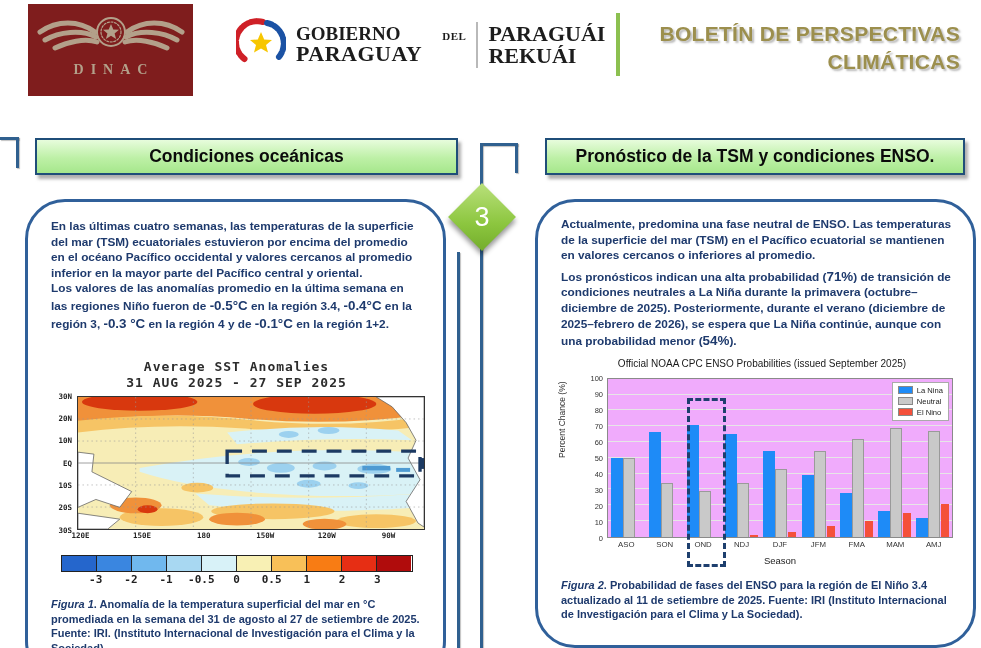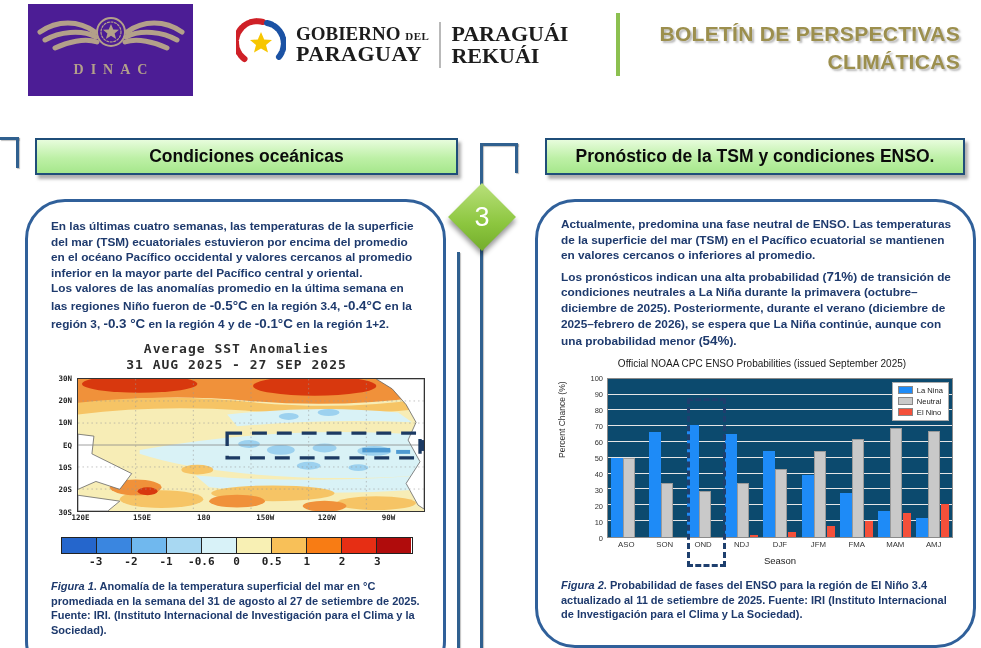--- a/index.html
+++ b/index.html
@@ -1,27 +1,27 @@
 <!DOCTYPE html>
 <html><head>
 <meta charset="utf-8">
 <style>
   html,body{margin:0;padding:0;background:#fff;}
   .page{position:relative;width:981px;height:648px;background:#ffffff;overflow:hidden;
         font-family:"Liberation Sans",sans-serif;}
 
   
-  .dinac-box{position:absolute;left:28px;top:4px;width:165px;height:92px;background:#4c1d95;
+  .dinac-box{position:absolute;left:28px;top:4px;width:165px;height:92px;background:#7f1d1d;
              display:flex;flex-direction:column;align-items:center;justify-content:flex-start;padding-top:6px;box-sizing:border-box;}
   .dinac-name{font-family:"Liberation Serif",serif;font-weight:700;font-size:14px;letter-spacing:7px;
               color:#b3a08a;margin-top:-4px;text-indent:7px;}
   .gov-logo{position:absolute;left:236px;top:14px;height:62px;display:flex;align-items:center;gap:10px;}
   .gov-text1{font-family:"Liberation Serif",serif;font-weight:700;color:#1c1c1c;line-height:1.02;}
   .gov-text1 .l1{font-size:19px;}
-  .gov-text1 .l1 .small{font-size:11px;letter-spacing:.5px;}
+  .gov-text1 .l1 .small{font-size:11px;letter-spacing:.5px;margin-left:37px;}
   .gov-text1 .l2{font-size:22px;letter-spacing:.5px;}
   .gov-div{width:2px;height:46px;background:#b9b9b9;}
   .gov-text2{font-family:"Liberation Serif",serif;font-weight:700;color:#1c1c1c;line-height:1.02;font-size:22px;}
   .green-bar{position:absolute;left:616px;top:13px;width:4px;height:63px;background:#8cc050;}
   .bulletin-title{position:absolute;left:630px;top:20px;width:330px;text-align:right;
                   font-weight:800;font-size:21px;line-height:1.35;color:#9c8f4d;letter-spacing:.3px;
                   text-shadow:2px 2px 2px rgba(130,130,130,.55);}
 
   
   .decor{position:absolute;background:#30608f;box-shadow:1px 1px 1px rgba(100,100,100,.4);}
@@ -74,21 +74,21 @@
                   font-weight:700;font-size:11px;color:#222;}
 
   
   .chart{width:402px;margin:8px auto 0;}
   .chart-title{text-align:center;font-size:10px;color:#1a1a1a;}
   .chart-sub{text-align:center;font-size:7.6px;color:#444;margin-top:1px;}
   .chart-area{position:relative;height:196px;margin-top:3px;}
   .ylabel{position:absolute;left:-4px;top:86px;transform:rotate(-90deg);transform-origin:left top;
           font-size:8.5px;color:#333;white-space:nowrap;}
   .plot{position:absolute;left:46px;right:10px;top:6px;bottom:30px;border:1px solid #8a8a8a;
-        background:#0c4a6e;box-sizing:border-box;}
+        background:#f0abfc;box-sizing:border-box;}
   .gridline{position:absolute;left:0;right:0;height:1px;background:#e6e6e6;}
   .yticks{position:absolute;left:24px;width:20px;top:6px;bottom:30px;}
   .yticks span{position:absolute;right:2px;font-size:7.5px;color:#333;transform:translateY(50%);}
   .groups{position:absolute;left:0;right:0;top:0;bottom:0;display:flex;}
   .group{flex:1;display:flex;align-items:flex-end;justify-content:center;}
   .bar{width:12px;}
   .bar.s1{border:1px solid #9a9a9a;border-bottom:none;box-sizing:border-box;}
   .bar.s2{width:8px;margin-left:1px;}
   .xticks{position:absolute;left:46px;right:10px;bottom:17px;height:11px;display:flex;}
   .xticks span{flex:1;text-align:center;font-size:7.8px;color:#333;}
@@ -163,21 +163,21 @@
   <div class="section-title st-left">Condiciones oceánicas</div>
   <div class="section-title st-right">Pronóstico de la TSM y condiciones ENSO.</div>
 
   <div class="diamond"></div>
   <div class="diamond-num">3</div>
 
   <div class="card card-left">
     <div class="body-text">En las últimas cuatro semanas, las temperaturas de la superficie del mar (TSM) ecuatoriales estuvieron por encima del promedio en el océano Pacífico occidental y valores cercanos al promedio inferior en la mayor parte del Pacífico central y oriental.</div>
     <div class="body-text"><span>Los valores de las anomalías promedio en la última semana en las regiones Niño fueron de </span><span class="seg-b">-0.5°C</span><span> en la región 3.4, </span><span class="seg-b">-0.4°C</span><span> en la región 3, </span><span class="seg-b">-0.3 °C</span><span> en la región 4 y de </span><span class="seg-b">-0.1°C</span><span> en la región 1+2.</span></div>
 
-    <div style="margin-top:9px;">
+    <div style="margin-top:27px;">
       <div class="fig-title">Average SST Anomalies</div>
       <div class="fig-title">31 AUG 2025 - 27 SEP 2025</div>
 
       <div class="map-wrap">
         <div class="map-lat" id="map-lat">
             <span style="top: 0%;">30N</span>
             <span style="top: 16.6667%;">20N</span>
             <span style="top: 33.3333%;">10N</span>
             <span style="top: 50%;">EQ</span>
             <span style="top: 66.6667%;">10S</span>
@@ -261,21 +261,21 @@
             <div style="background: rgb(248, 240, 180);"></div>
             <div style="background: rgb(248, 192, 88);"></div>
             <div style="background: rgb(248, 124, 20);"></div>
             <div style="background: rgb(230, 46, 20);"></div>
             <div style="background: rgb(176, 12, 12);"></div>
           </div>
         <div class="cb-labels" id="cb-labels">
             <span style="left: 10%;">-3</span>
             <span style="left: 20%;">-2</span>
             <span style="left: 30%;">-1</span>
-            <span style="left: 40%;">-0.6</span>
+            <span style="left: 40%;">-0.5</span>
             <span style="left: 50%;">0</span>
             <span style="left: 60%;">0.5</span>
             <span style="left: 70%;">1</span>
             <span style="left: 80%;">2</span>
             <span style="left: 90%;">3</span>
           </div>
       </div>
     </div>
 
     <div class="caption">

